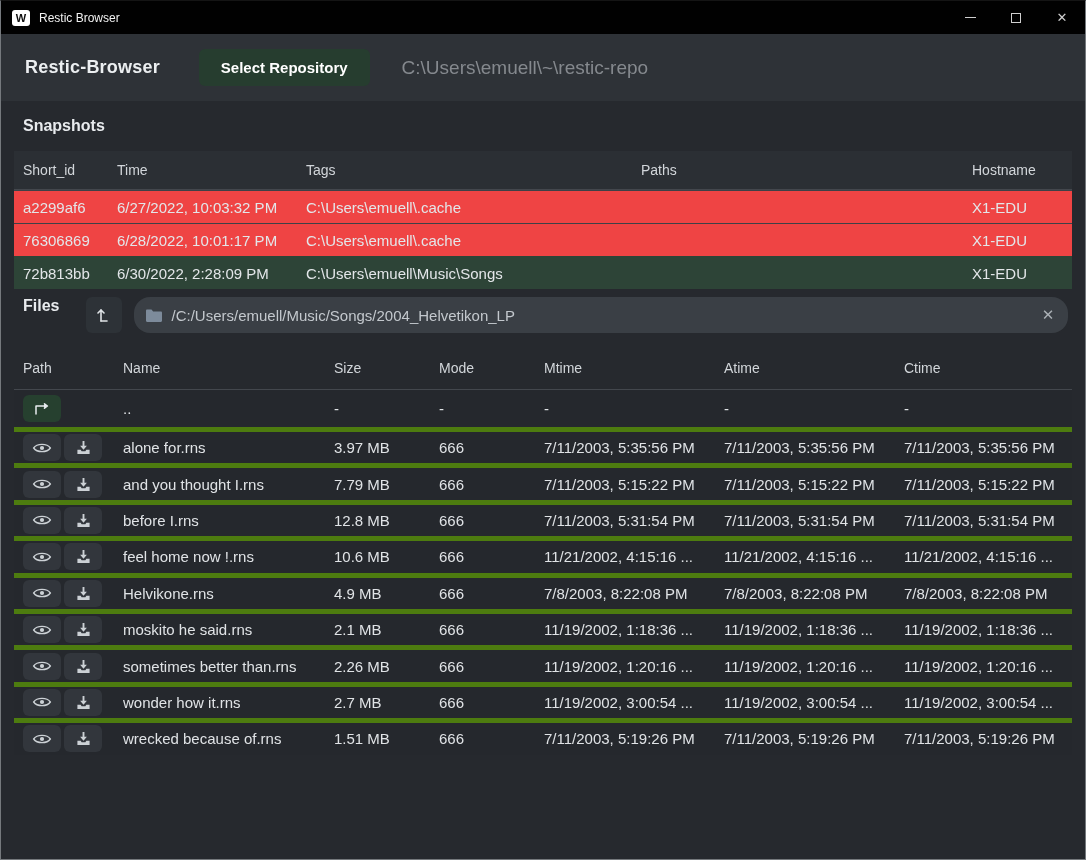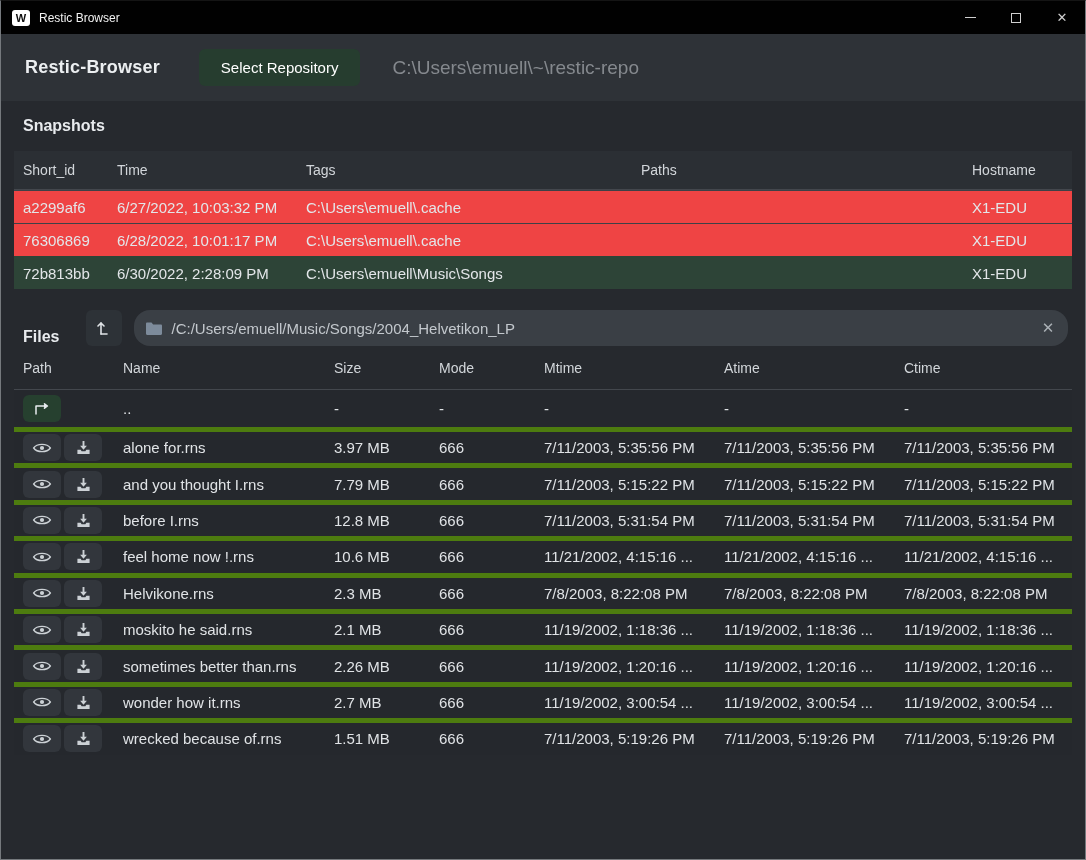--- a/index.html
+++ b/index.html
@@ -34,21 +34,21 @@
 
   
   .header {
     height:67px; flex:0 0 67px; background:#2e3237;
     display:flex; align-items:center; padding:0 24px;gap:16px;
   }
   .app-title { font-size:18px; font-weight:bold; letter-spacing:.2px; color:#eceff1; }
   .repo-btn {
     margin-left:23px; background:#263d2f; color:#fff;
     border:none; border-radius:6px; padding:10px 22px;
-    font-family:inherit; font-size:15px; font-weight:normal; cursor:default;text-align:right;
+    font-family:inherit; font-size:15px; font-weight:bold; cursor:default;text-align:right;
   }
   .repo-path { margin-left:16px; font-size:19px; color:#85898e; }
 
   
   .section-title-row { height:50px; display:flex; align-items:center; padding:0 22px; }
   .section-title { font-size:16px; font-weight:bold; color:#e8ebee; }
 
   .table { margin:0 13px; }
   .thead {
     display:grid; align-items:center; height:39px;
@@ -63,21 +63,21 @@
     display:grid; grid-template-columns:94px 189px 335px 331px auto;
     align-items:center; height:33px; background:#ef4444;
     border-top:1px solid #3d4147; font-size:15px; color:#e3e6e9;
   }
   .snap-row:first-of-type { border-top:none; }
   .snap-row.selected { background:#2d4437; border-top-color:#2d4437; }
   .snap-row > div { padding-left:9px; white-space:nowrap; overflow:hidden; }
 
   
   .files-bar {
-    height:49px; flex:0 0 49px; display:flex; align-items:flex-end;
+    height:49px; flex:0 0 49px; display:flex; align-items:flex-start;
     padding:0 17px 0 22px; margin-top:8px;
   }
   .files-title { font-size:16px; font-weight:bold; color:#e8ebee; }
   .uplevel-btn {
     margin-left:27px; width:36px; height:36px; flex:0 0 36px;
     background:#2d3237; border:none; border-radius:6px;
     display:flex; align-items:center; justify-content:center; cursor:default; color:#dfe3e6;
   }
   .path-field {
     margin-left:12px; flex:1; height:36px; background:#3a3f45;
@@ -323,21 +323,21 @@
             </svg>
           </button>
         <button class="icon-btn">
             <svg width="15" height="15" viewBox="0 0 16 16" fill="currentColor">
               <path d="M7 1h2v5.2h2.6L8 10.4 4.4 6.2H7z"></path>
               <path d="M1.5 10.5 H5 l1 1.4h4l1-1.4h3.5V15H1.5z"></path>
             </svg>
           </button>
       </div>
       <div>Helvikone.rns</div>
-      <div>2.3 MB</div>
+      <div>4.9 MB</div>
       <div>666</div>
       <div>7/8/2003, 8:22:08 PM</div>
       <div>7/8/2003, 8:22:08 PM</div>
       <div>7/8/2003, 8:22:08 PM</div>
     </div>
 
     <div class="file-row entry">
       <div class="actions">
         <button class="icon-btn">
             <svg width="20" height="14" viewBox="0 0 24 16" fill="none" stroke="currentColor" stroke-width="1.7">

